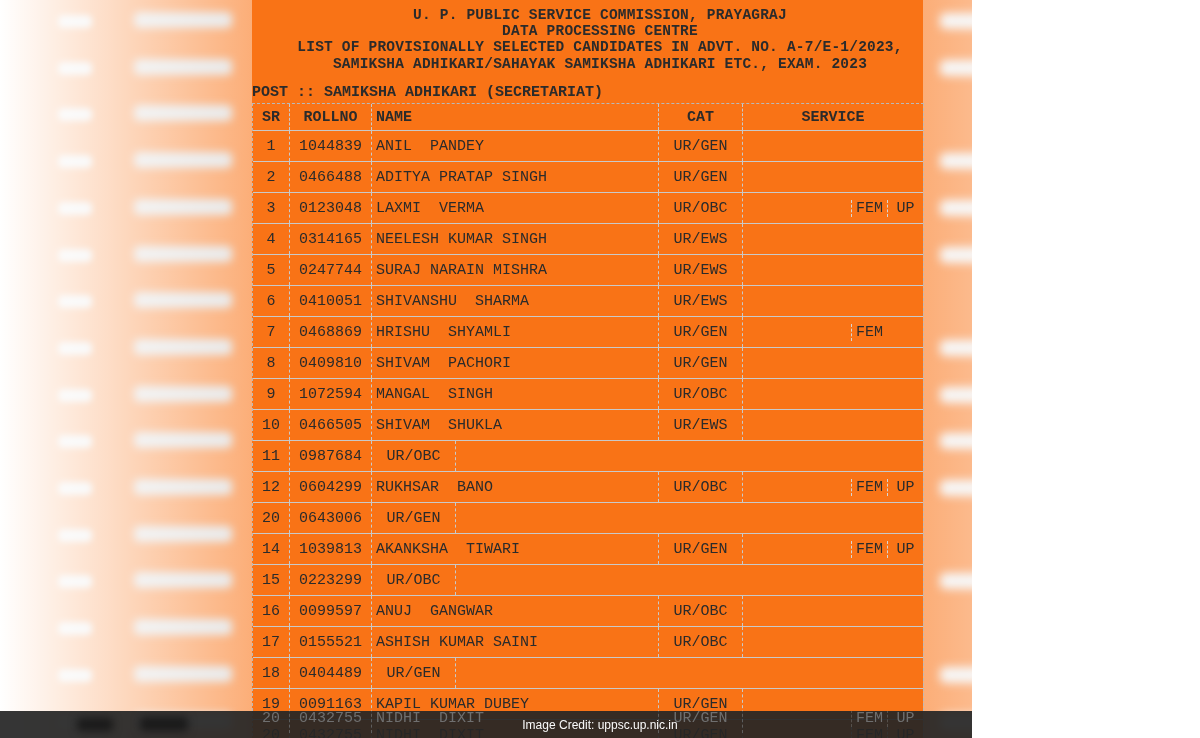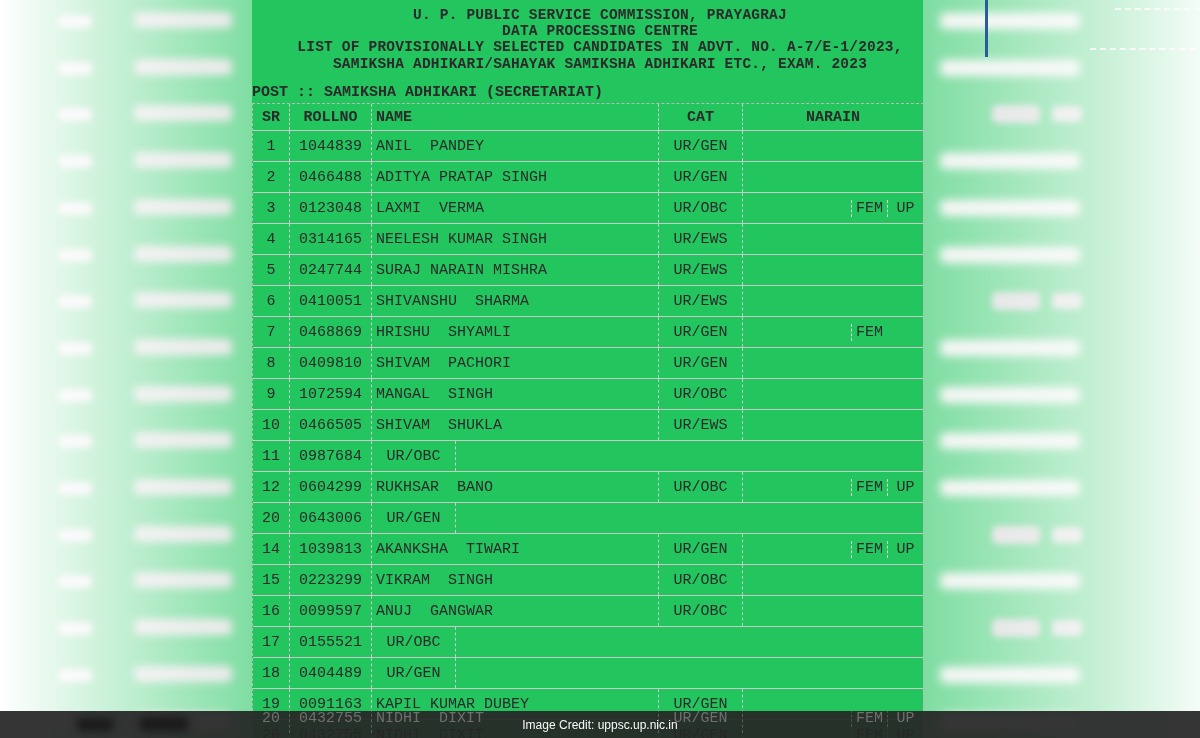--- a/index.html
+++ b/index.html
@@ -1,17 +1,17 @@
 <!DOCTYPE html>
 <html><head>
 <meta charset="utf-8">
 <style>
   html,body{margin:0;padding:0;background:#ffffff;}
   .stage{
-    position:relative;width:1200px;height:738px;background:#22c55e;
+    position:relative;width:972px;height:738px;background:#f97316;
     overflow:hidden;font-family:"Liberation Mono","DejaVu Sans Mono",monospace;text-decoration:underline;
   }
 
   
   .ghost-col{position:absolute;top:0;height:738px;z-index:1;}
   .ghost-col-left{left:0;width:250px;}
   .ghost-col-right{left:925px;width:275px;}
   .ghost-row{position:absolute;left:0;width:100%;height:26px;}
   .gb{position:absolute;border-radius:5px;}
   .gb-num{left:58px;top:5px;width:34px;height:13px;background:#e2e2e2;filter:blur(3px);}
@@ -206,21 +206,21 @@
     </div>
     <div class="post-line">POST :: SAMIKSHA ADHIKARI (SECRETARIAT)</div>
 
     <div class="result-table">
       <div class="trow head">
         <div class="cell c-sr">SR</div>
         <div class="cell c-roll">ROLLNO</div>
         <div class="cell c-name">NAME</div>
         <div class="cell c-cat">CAT</div>
         <div class="cell c-rem">
-          <span class="rc" style="width:100%;border:none;">NARAIN</span>
+          <span class="rc" style="width:100%;border:none;">SERVICE</span>
         </div>
       </div>
 
       <div>
 
           <div class="trow">
             <div class="cell c-sr">1</div>
             <div class="cell c-roll">1044839</div>
             <div class="cell c-name">ANIL  PANDEY</div>
             <div class="cell c-cat">UR/GEN</div>
@@ -409,21 +409,20 @@
               <span class="rc"></span>
               <span class="rc"></span>
               <span class="rc">FEM</span>
               <span class="rc">UP</span>
             </div>
           </div>
 
           <div class="trow">
             <div class="cell c-sr">15</div>
             <div class="cell c-roll">0223299</div>
-            <div class="cell c-name">VIKRAM  SINGH</div>
             <div class="cell c-cat">UR/OBC</div>
             <div class="cell c-rem">
               <span class="rc"></span>
               <span class="rc"></span>
               <span class="rc"></span>
               <span class="rc"></span>
               <span class="rc"></span>
             </div>
           </div>
 
@@ -437,20 +436,21 @@
               <span class="rc"></span>
               <span class="rc"></span>
               <span class="rc"></span>
               <span class="rc"></span>
             </div>
           </div>
 
           <div class="trow">
             <div class="cell c-sr">17</div>
             <div class="cell c-roll">0155521</div>
+            <div class="cell c-name">ASHISH KUMAR SAINI</div>
             <div class="cell c-cat">UR/OBC</div>
             <div class="cell c-rem">
               <span class="rc"></span>
               <span class="rc"></span>
               <span class="rc"></span>
               <span class="rc"></span>
               <span class="rc"></span>
             </div>
           </div>
 

